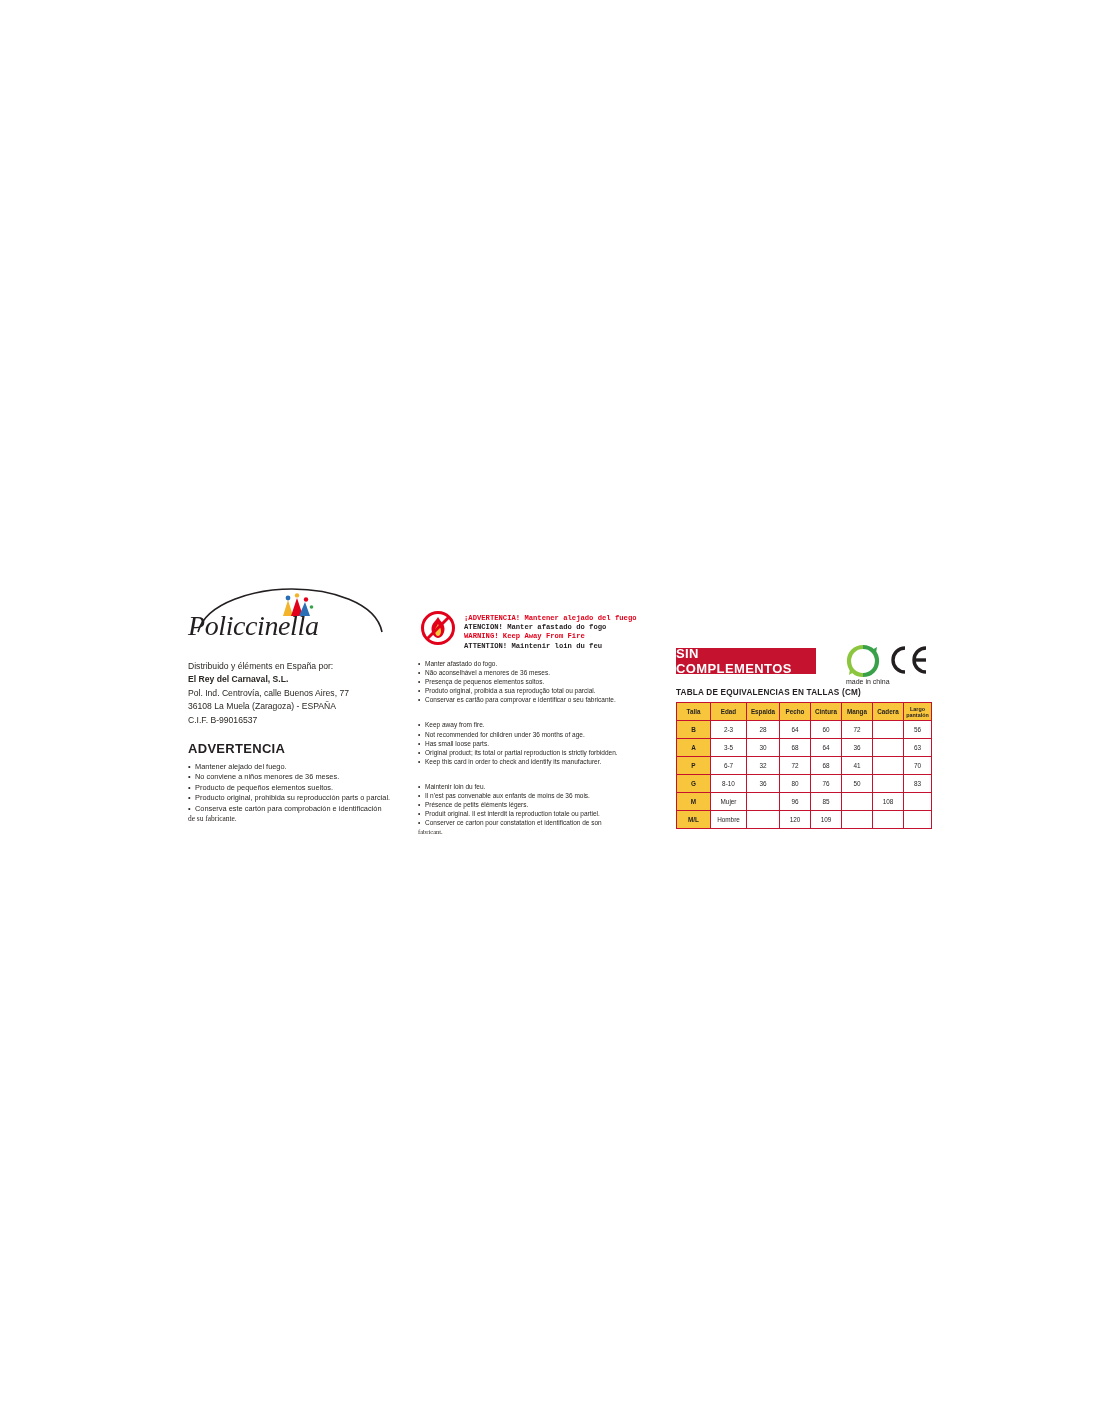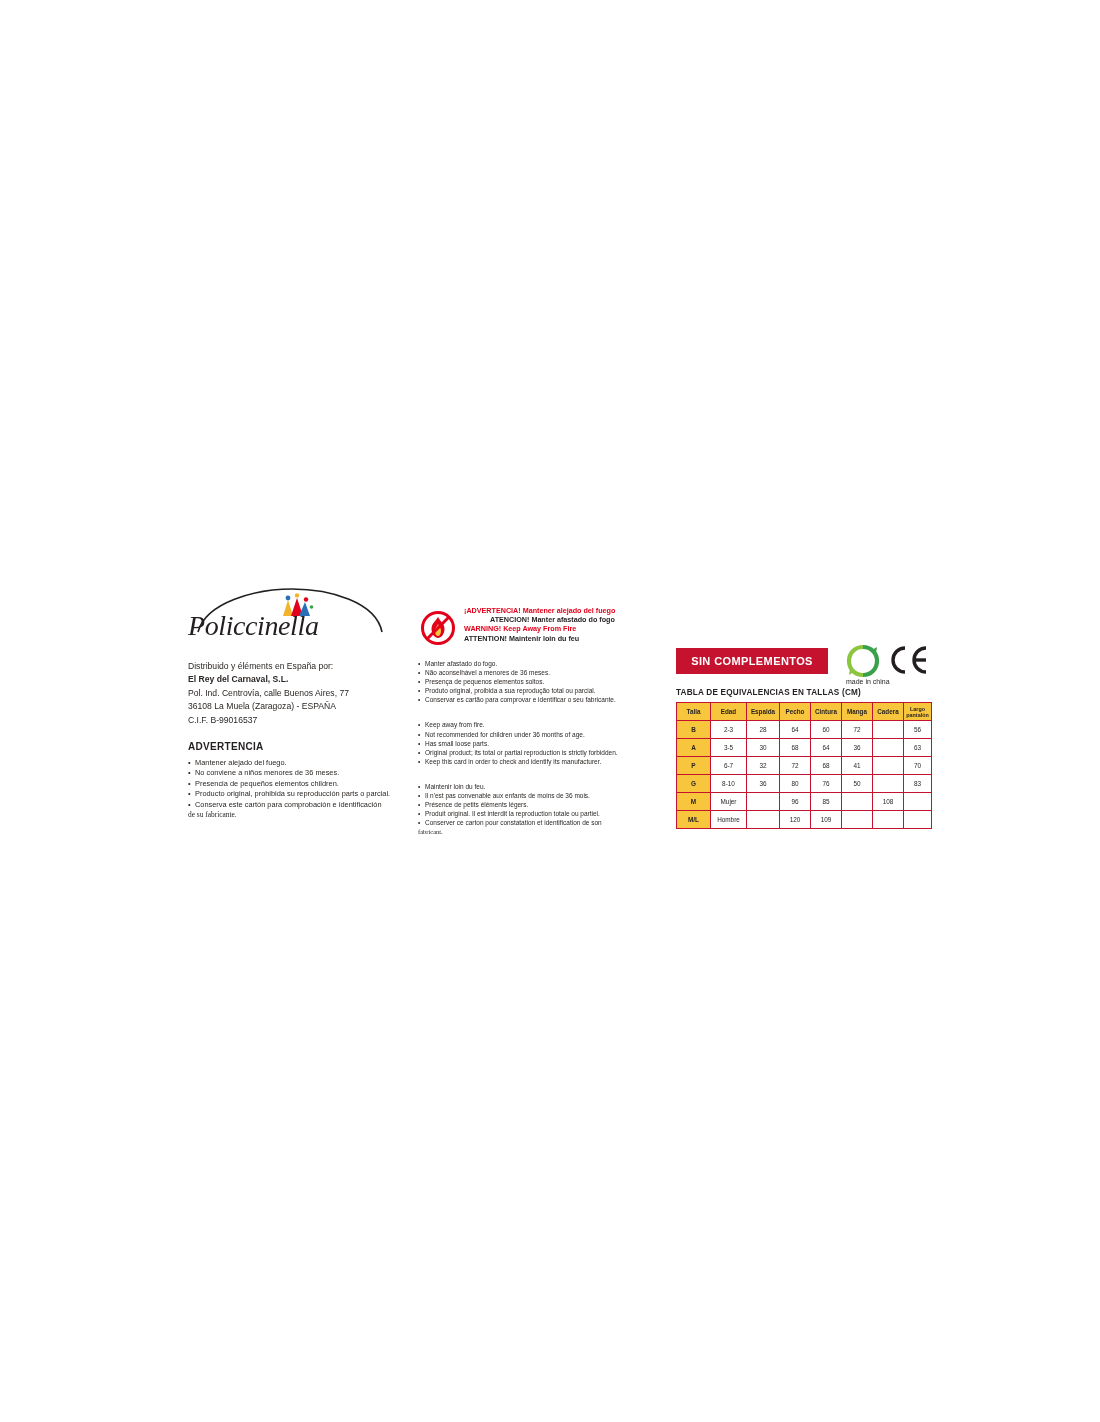--- a/index.html
+++ b/index.html
@@ -71,21 +71,21 @@
     color: #2b2724;
   }
   .dist-block .lead { }
   .dist-block .company {
     font-weight: bold;
   }
   .dist-block .addr { }
 
   .adv-title {
     margin-top: 14px;
-    font-size: 10px;
+    font-size: 13px;
     font-weight: bold;
     letter-spacing: 0.3px;
   }
 
   ul.bullets {
     list-style: none;
     margin: 6px 0 16px 0;
     padding: 0;
   }
   ul.bullets li {
@@ -123,27 +123,28 @@
   .fire-icon {
     position: absolute;
     left: 0;
     top: 2px;
     width: 40px;
     height: 40px;
   }
   .fire-lines {
     position: absolute;
     left: 46px;
-    top: 0px;
+    top: 8px;
     font-size: 7.2px;
     line-height: 9.2px;
+    font-family: Liberation Mono, monospace;
   }
   .fire-lines div { white-space: nowrap; }
   .fire-lines .l1 { color: #e2001a; font-weight: bold; }
-  .fire-lines .l2 { color: #231f20; font-weight: bold; margin-left: 26px; }
+  .fire-lines .l2 { color: #231f20; font-weight: bold; }
   .fire-lines .l3 { color: #e2001a; font-weight: bold; }
   .fire-lines .l4 { color: #231f20; font-weight: bold; }
 
   .mid-group {
     margin-top: 9px;
   }
   .mid-group ul.bullets li {
     font-size: 6.5px;
     line-height: 9.1px;
   }
@@ -158,25 +159,25 @@
   }
 
   .badge-row {
     position: relative;
     height: 44px;
   }
   .sin-badge {
     position: absolute;
     left: 0;
     top: 4px;
-    width: 152px;
+    width: 140px;
     height: 26px;
     background: #c4122f;
     color: #ffffff;
-    font-size: 11px;
+    font-size: 13px;
     font-weight: bold;
     letter-spacing: 0.4px;
     display: flex;
     align-items: center;
     justify-content: center;
   }
   .recycle-mark {
     position: absolute;
     left: 170px;
     top: 0px;
@@ -279,21 +280,21 @@
       <div class="addr">Pol. Ind. Centrovía, calle Buenos Aires, 77</div>
       <div class="addr">36108 La Muela (Zaragoza) - ESPAÑA</div>
       <div class="addr">C.I.F. B-99016537</div>
     </div>
 
     <div class="adv-title">ADVERTENCIA</div>
 
     <ul class="bullets">
       <li>Mantener alejado del fuego.</li>
       <li>No conviene a niños menores de 36 meses.</li>
-      <li>Presencia de pequeños elementos children.</li>
+      <li>Producto de pequeños elementos sueltos.</li>
       <li>Producto original, prohibida su reproducción parts o parcial.</li>
       <li>Conserva este cartón para comprobación e identificación</li>
       <li class="cont">de su fabricante.</li>
     </ul>
   </div>
 
   <div class="col-mid">
 
     <div class="fire-head">
       <svg class="fire-icon" viewBox="0 0 40 40">

